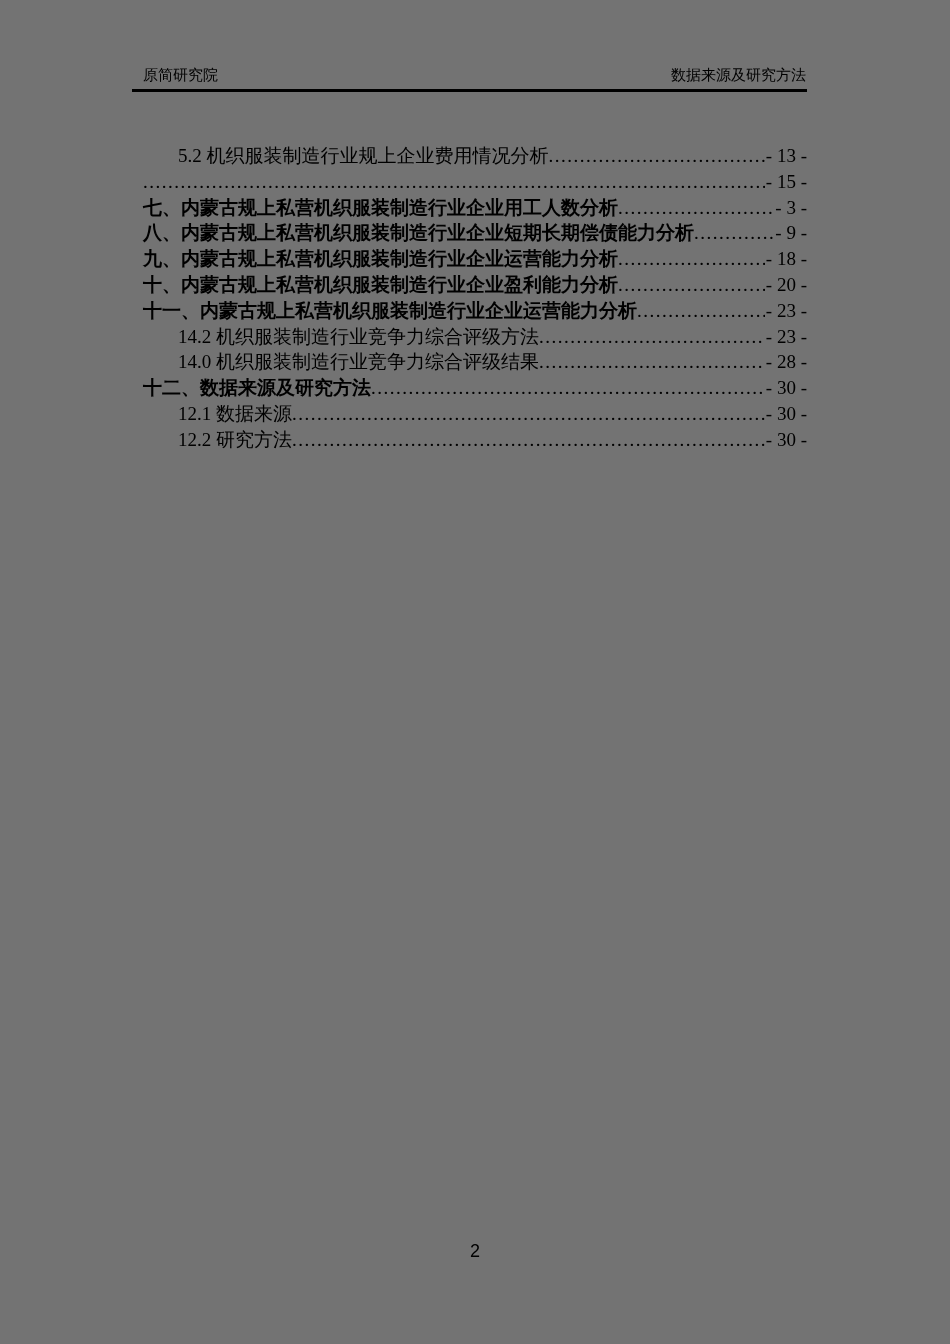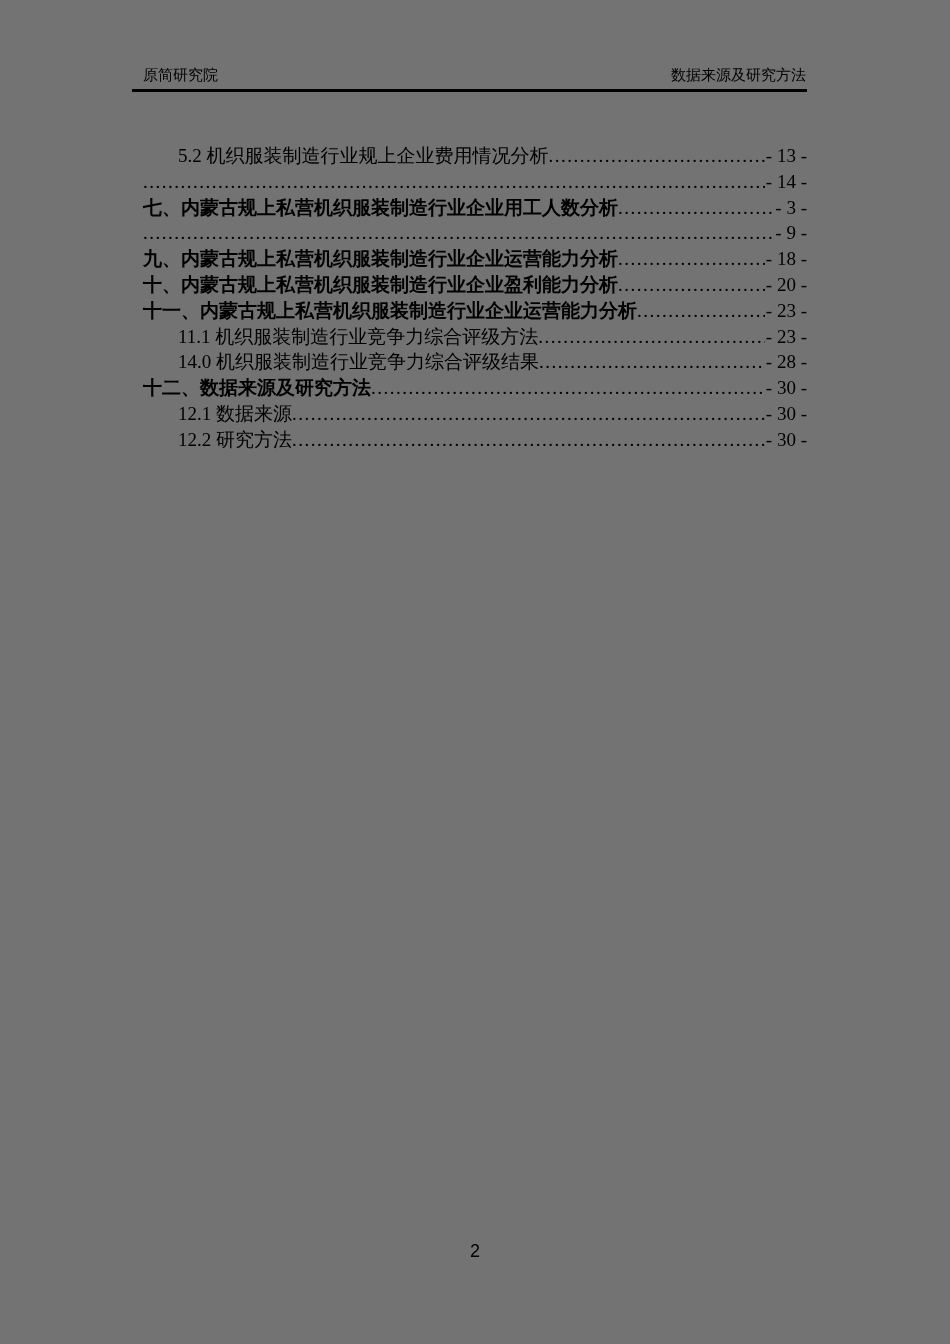--- a/index.html
+++ b/index.html
@@ -96,48 +96,49 @@
   <div class="header-rule"></div>
 
   <div class="toc" id="toc">
       <div class="toc-row level-2">
     <span class="toc-title">5.2 机织服装制造行业规上企业费用情况分析</span>
     <span class="toc-dots">................................................................................................................................................................</span>
     <span class="toc-page">- 13 -</span>
   </div>
       <div class="toc-row level-1">
     <span class="toc-dots">................................................................................................................................................................</span>
-    <span class="toc-page">- 14 -</span>
+    <span class="toc-page">- 15 -</span>
   </div>
       <div class="toc-row level-1">
     <span class="toc-title">七、内蒙古规上私营机织服装制造行业企业用工人数分析</span>
     <span class="toc-dots">................................................................................................................................................................</span>
     <span class="toc-page">- 3 -</span>
   </div>
       <div class="toc-row level-1">
+    <span class="toc-title">八、内蒙古规上私营机织服装制造行业企业短期长期偿债能力分析</span>
     <span class="toc-dots">................................................................................................................................................................</span>
     <span class="toc-page">- 9 -</span>
   </div>
       <div class="toc-row level-1">
     <span class="toc-title">九、内蒙古规上私营机织服装制造行业企业运营能力分析</span>
     <span class="toc-dots">................................................................................................................................................................</span>
     <span class="toc-page">- 18 -</span>
   </div>
       <div class="toc-row level-1">
     <span class="toc-title">十、内蒙古规上私营机织服装制造行业企业盈利能力分析</span>
     <span class="toc-dots">................................................................................................................................................................</span>
     <span class="toc-page">- 20 -</span>
   </div>
       <div class="toc-row level-1">
     <span class="toc-title">十一、内蒙古规上私营机织服装制造行业企业运营能力分析</span>
     <span class="toc-dots">................................................................................................................................................................</span>
     <span class="toc-page">- 23 -</span>
   </div>
       <div class="toc-row level-2">
-    <span class="toc-title">11.1 机织服装制造行业竞争力综合评级方法</span>
+    <span class="toc-title">14.2 机织服装制造行业竞争力综合评级方法</span>
     <span class="toc-dots">................................................................................................................................................................</span>
     <span class="toc-page">- 23 -</span>
   </div>
       <div class="toc-row level-2">
     <span class="toc-title">14.0 机织服装制造行业竞争力综合评级结果</span>
     <span class="toc-dots">................................................................................................................................................................</span>
     <span class="toc-page">- 28 -</span>
   </div>
       <div class="toc-row level-1">
     <span class="toc-title">十二、数据来源及研究方法</span>

